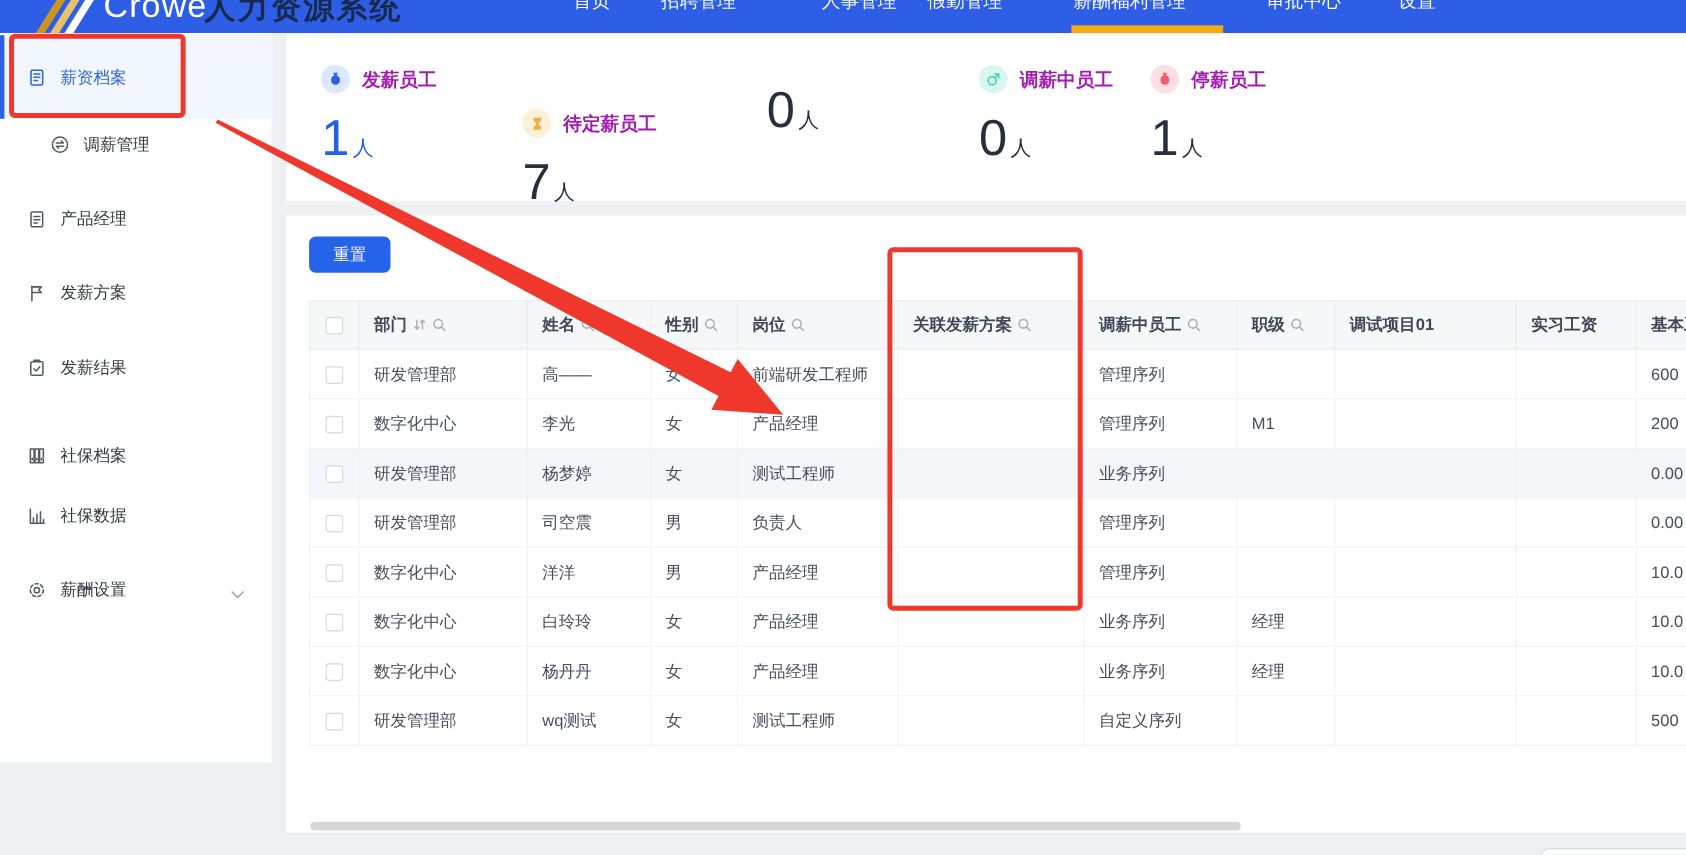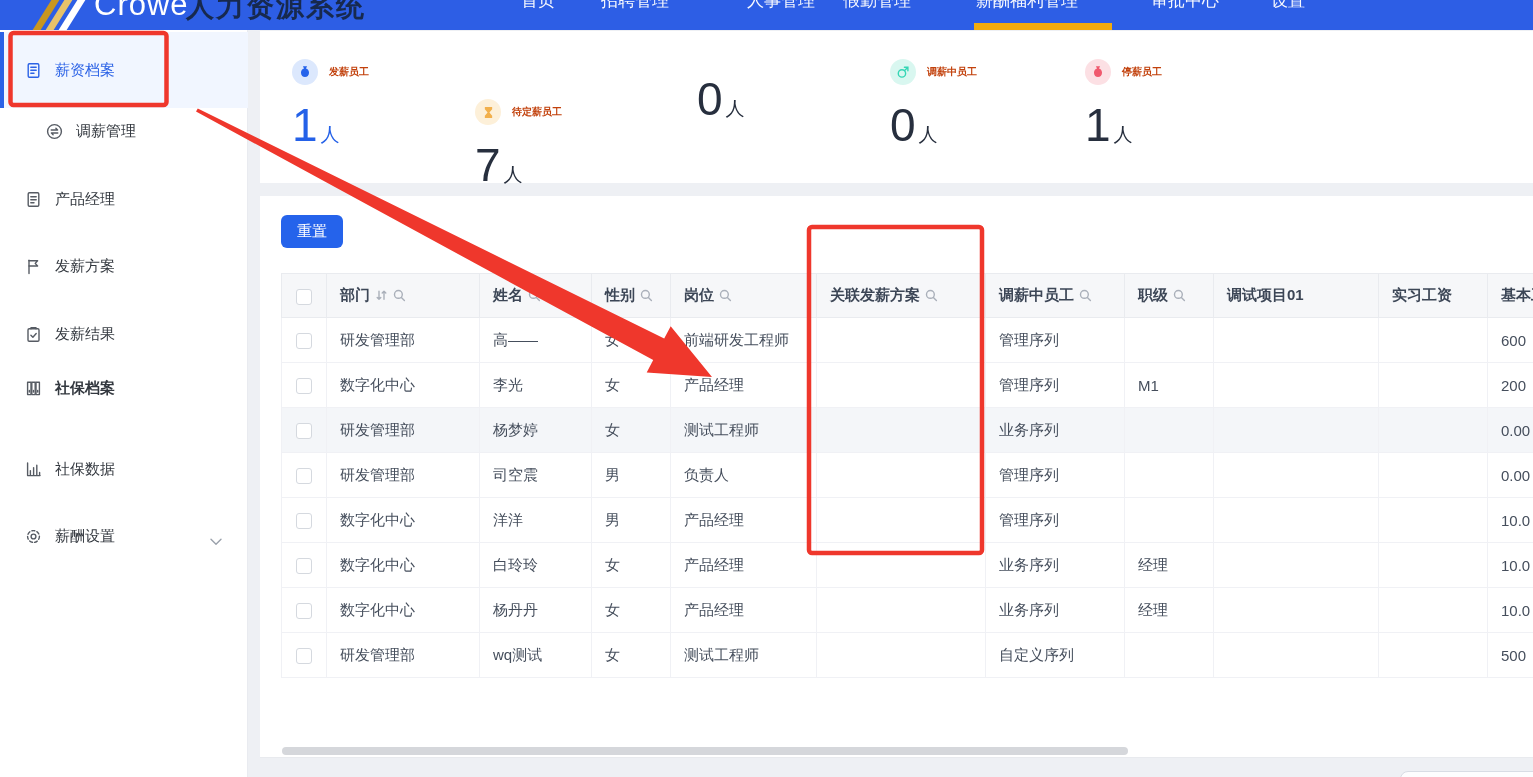--- a/index.html
+++ b/index.html
@@ -23,55 +23,55 @@
   .product { position:absolute; left:186px; top:-12px; font-size:28px; font-weight:800;
     color:#17294e; letter-spacing:2px; }
   .nav-item { position:absolute; top:-11px; font-size:17px; font-weight:500;
     color:rgba(255,255,255,.97); white-space:nowrap; cursor:pointer; }
   .nav-item.n0{ left:521px; } .nav-item.n1{ left:601px; } .nav-item.n2{ left:747px; }
   .nav-item.n3{ left:843px; } .nav-item.n4{ left:976px; } .nav-item.n5{ left:1151px; }
   .nav-item.n6{ left:1271px; }
   .nav-underline { position:absolute; left:974px; top:23px; width:138px; height:7px;
     background:#f2ab0e; }
   
-  .sidebar { position:absolute; left:0; top:30px; width:248px; height:747px;
+  .sidebar { position:absolute; left:0; top:30px; width:248px; height:663px;
     background:#ffffff; border-right:1px solid #e9ebf0; z-index:4; }
   .side-active-bg { position:absolute; left:0; top:2px; width:248px; height:76px;
     background:#f1f6ff; }
   .side-active-bar { position:absolute; left:0; top:2px; width:4px; height:76px;
     background:#2b62e6; }
   .side-item { position:absolute; left:0; width:248px; height:24px;
     display:flex; align-items:center; padding-left:25px; cursor:pointer; }
   .side-item .sicon { width:17px; height:17px; margin-right:13px; flex:none; }
   .side-item .slabel { font-size:15px; color:#33383f; }
   .side-item.active .slabel { color:#2b62e6; }
   .side-item svg { stroke:#565b63; fill:none; stroke-width:1.4; stroke-linecap:round; stroke-linejoin:round; }
   .side-item.active svg { stroke:#2b62e6; }
   .side-item .chev { position:absolute; right:26px; width:12px; height:8px; }
   .si0{ top:28px; } .si1{ top:89px;margin-left:21px; } .si2{ top:157px; } .si3{ top:224px; }
-  .si4{ top:292px; } .si5{ top:346px;font-weight:bold; } .si6{ top:427px; } .si7{ top:494px; }
+  .si4{ top:292px; } .si5{ top:372px; } .si6{ top:427px; } .si7{ top:494px; }
   
   .stats-panel { position:absolute; left:260px; top:31px; width:1273px; height:152px;
     background:#ffffff; }
   .stat-card { position:absolute; top:28px; width:185px; }
-  .sc0{ left:32px; } .sc1{ left:215px;margin-top:40px; } .sc2{ left:437px; } .sc3{ left:630px; } .sc4{ left:825px; }
+  .sc0{ left:32px; } .sc1{ left:215px;margin-top:40px; } .sc2{ left:437px; } .sc3{ left:630px; } .sc4{ left:786px; }
   .stat-head { display:flex; align-items:center; gap:11px; }
   .stat-ic { width:26px; height:26px; border-radius:50%; display:flex;
     align-items:center; justify-content:center; flex:none; }
-  .stat-label { font-size:10px; font-weight:600; color:#c2410c; }
+  .stat-label { font-size:17px; font-weight:600; color:#a21caf; }
   .stat-num-row { display:flex; align-items:baseline; margin-top:14px; }
   .stat-num { font-size:46px; line-height:1.15; font-weight:400; color:#272f3e; }
   .stat-unit { font-size:19px; margin-left:3px; color:#272f3e; }
   .sc0 .stat-num, .sc0 .stat-unit { color:#2461e8; }
   .ibg-blue{ background:#dce8fd; } .ibg-orange{ background:#fdf0d9; }
   .ibg-purple{ background:#e9e5fd; } .ibg-teal{ background:#d9f7f0; } .ibg-red{ background:#fce0e4; }
   
   .table-panel { position:absolute; left:260px; top:196px; width:1273px; height:562px;
     background:#ffffff; border-bottom:1px solid #e8eaee; }
-  .reset-btn { position:absolute; left:21px; top:19px; width:62px; height:33px;
+  .reset-btn { position:absolute; left:21px; top:19px; width:74px; height:33px;
     background:#2563eb; color:#ffffff; font-size:15px; border:none; border-radius:6px;
     cursor:pointer; font-family:inherit; }
   .grid { position:absolute; left:21px; top:77px; width:1376px;
     border-collapse:collapse; table-layout:fixed; }
   .grid th { height:44px; background:#f6f7f9; font-size:15px; font-weight:700;
     color:#3c4656; text-align:left; padding:0 0 0 13px; white-space:nowrap;
     border:1px solid #e9ebef; border-width:1px 1px 1px 0; }
   .grid th:first-child { border-left:1px solid #e9ebef; padding:0; text-align:center; }
   .grid td { height:45px; font-size:15px; color:#454e5c; padding:0 0 0 13px;
     white-space:nowrap; overflow:hidden; background:#fff;

